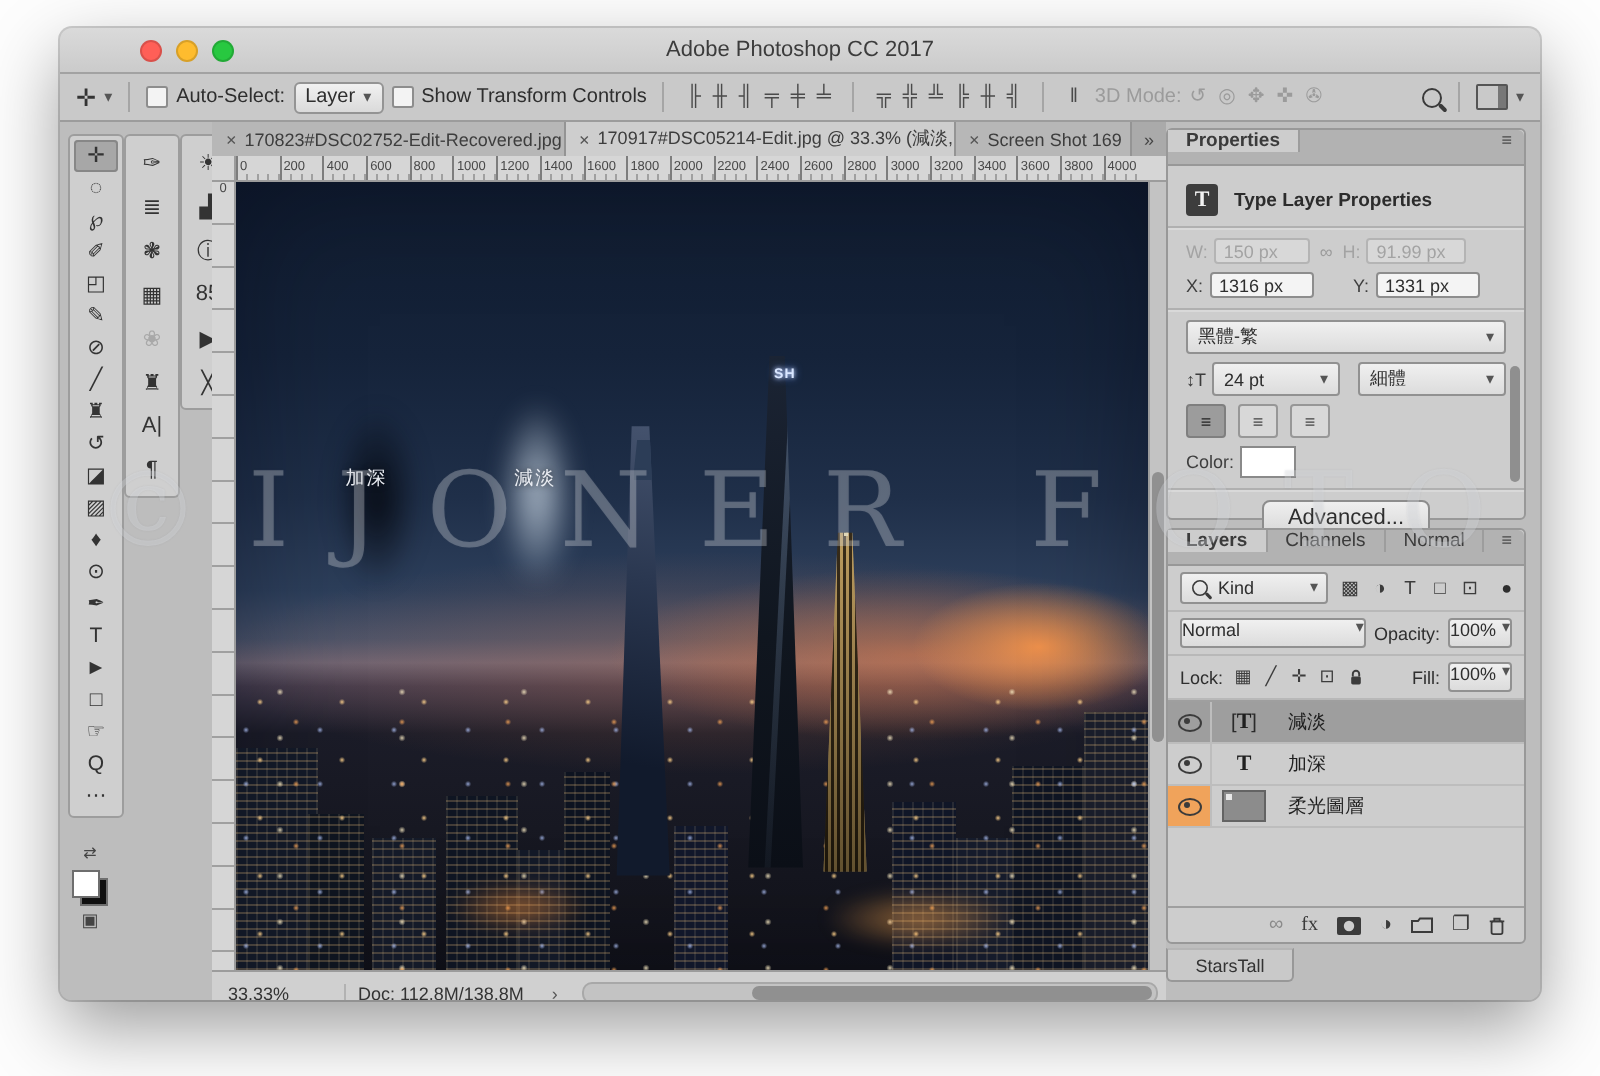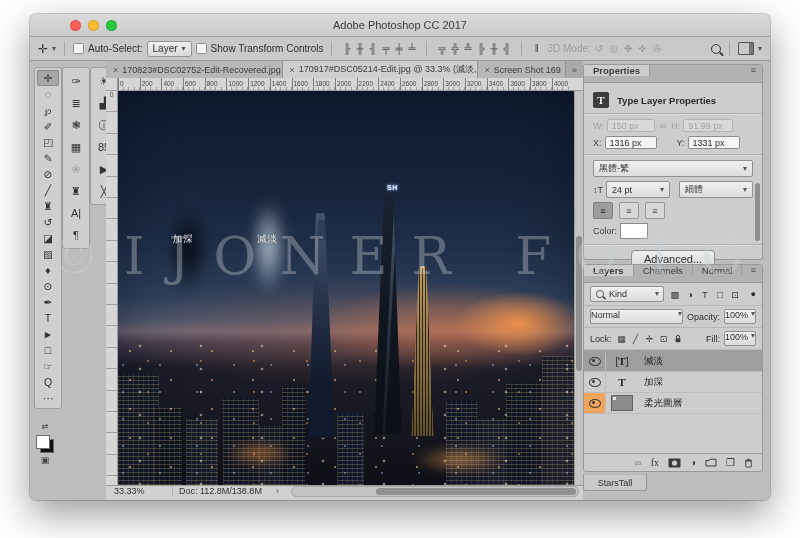--- a/index.html
+++ b/index.html
@@ -104,21 +104,21 @@
     background:radial-gradient(50% 50% at 50% 50%, rgba(5,9,17,.95), rgba(5,9,17,0) 72%);}
   .smudge-dodge{position:absolute;left:27.5%;top:23%;width:11%;height:33%;filter:blur(6px);
     background:radial-gradient(50% 50% at 50% 50%, rgba(216,229,241,.8), rgba(216,229,241,0) 72%);}
   .canvlab{position:absolute;color:#e9ecf2;font-size:9.5px;letter-spacing:1px;
     text-shadow:0 0 3px rgba(0,0,0,.6);}
   #burnlab{left:12%;top:36%;}
   #dodgelab{left:30.5%;top:36%;}
   .vscroll{width:9px;background:#c3c3c3;border-left:1px solid #9c9c9c;position:relative;box-sizing:border-box;}
   .vthumb{position:absolute;left:1px;right:1px;top:145px;height:135px;background:#909090;border-radius:4px;}
   .statusrow{height:16px;background:#d0d0d0;border-top:1px solid #9c9c9c;display:flex;
-    align-items:flex-start;font-size:9px;color:#333;}
+    align-items:flex-end;font-size:9px;color:#333;}
   .zoomcell{width:58px;padding-left:8px;}
   .doccell{padding:0 6px;border-left:1px solid #b2b2b2;}
   .statchev{padding:0 8px;color:#555;}
   .hscroll{flex:1;height:9px;margin:0 4px;background:#c3c3c3;border:1px solid #a8a8a8;
     border-radius:5px;position:relative;}
   .hthumb{position:absolute;top:1px;bottom:1px;right:2px;width:200px;background:#909090;border-radius:4px;}
   
   .rightpanel{position:absolute;left:553px;top:3px;width:180px;height:408px;display:flex;
     flex-direction:column;}
   .panelblock{background:#cdcdcd;border:1px solid #989898;border-radius:3px;box-sizing:border-box;}

